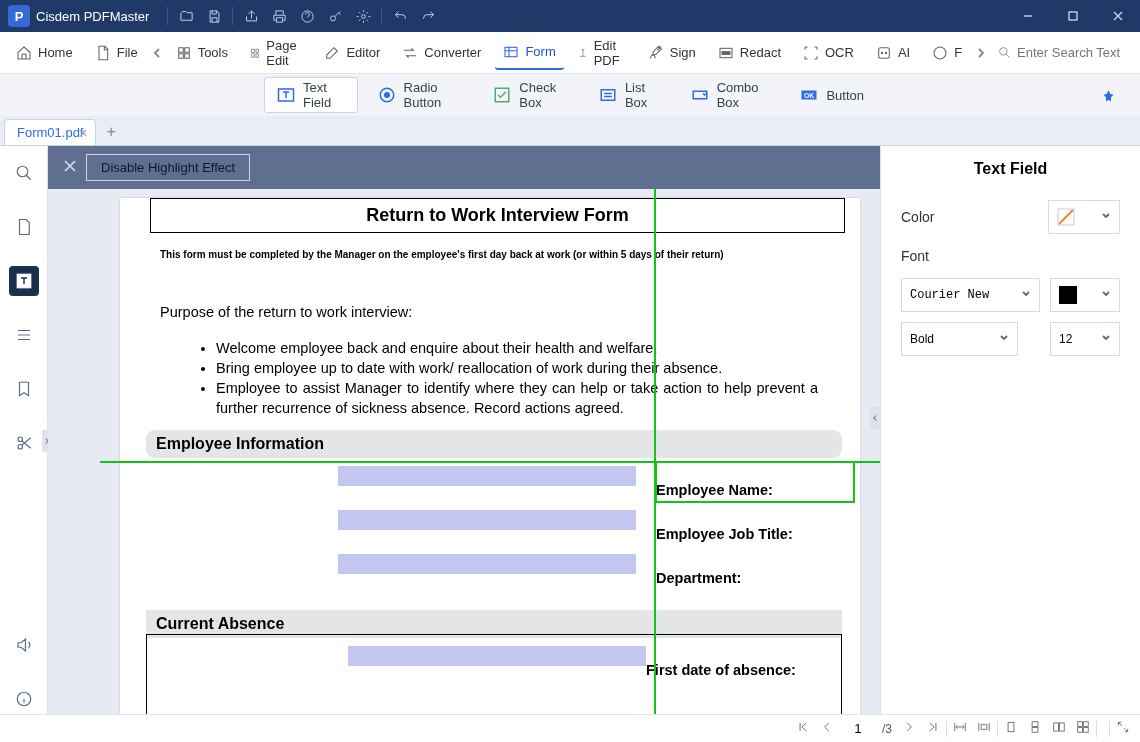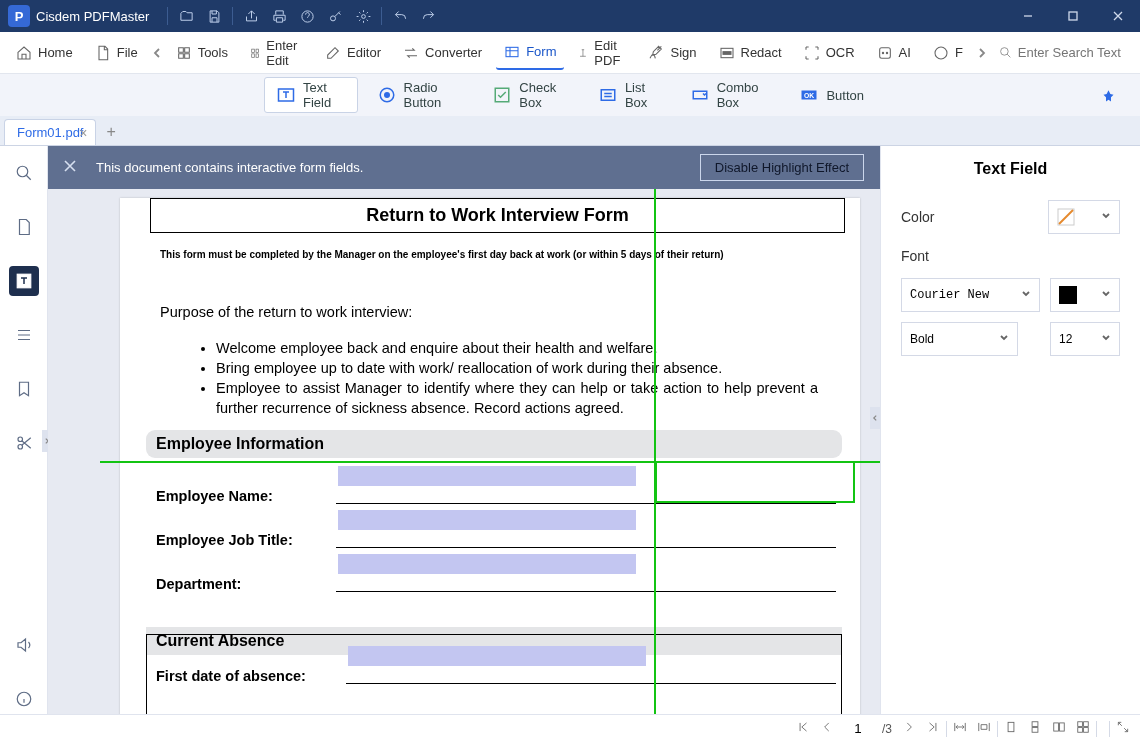--- a/index.html
+++ b/index.html
@@ -55,22 +55,22 @@
 .banner .bmsg { flex:1; margin-left: 10px;}
 .banner .bbtn { border:1px solid #cbd6eb; padding:5px 14px; font-size:13px; cursor:pointer; background:transparent; color:#0f172a;}
 .page { position:absolute; left:72px; top:52px; width:740px; background:#fff; height:630px; box-shadow: 0 0 2px rgba(0,0,0,0.2);}
 .page .ptitle { position:absolute; left:30px; top:0px; width:695px; border:1px solid #000; padding:6px; text-align:center; font-weight:bold; font-size:18px;}
 .page .pintro { position:absolute; left:40px; top:50px; width:665px; font-size:10px; font-weight:bold; line-height:1.35;}
 .page .ppurpose { position:absolute; left:40px; top:106px; width:665px; font-size:14.5px;}
 .page ul{ position:absolute; left:58px; top:140px; width:640px; font-size:14.5px; line-height:1.38; list-style: disc; padding-left: 12px;}
 .page ul li{ text-align:justify; margin-left:26px;}
 .page .sec { position:absolute; left:26px; background:#e4e5e7; font-weight:bold; font-size:16px; padding:5px 10px; width:696px;}
 .page .sec1{ top:232px;border-radius:9px;}
-.page .sec2{ top:429px;}
-.page .row{ position:absolute; left:36px; width:680px; font-weight:bold; font-size:14.5px; display:flex; align-items:flex-end;}
+.page .sec2{ top:412px;}
+.page .row{ position:absolute; left:36px; width:680px; font-weight:bold; font-size:14.5px; display:flex; align-items:flex-end;flex-direction:column;}
 .page .row .lbl{ width:180px;}
 .page .row .uline{ flex:1; border-bottom:1px solid #000; height:22px; position:relative;}
 .page .ff { position:absolute; height:20px; background:#c3c6f1; }
 .page .rbox{ position:absolute; left:26px; top:436px; width:696px; height:280px; border:1px solid #000;}
 
 .gline { position:absolute; background:#13c413; }
 .gline.h1{ left:-20px; top:263px; width:820px; height:2px;}
 .gline.v1{ left:534px; top:-9px; width:2px; height:620px;}
 .gline.box{ left:535px; top:263px; width:200px; height:42px; border:2px solid #13c413; background:transparent;}
 
@@ -194,21 +194,21 @@
       </svg>
       <span>Tools</span>
     </div>
   <div class="mtitem">
       <svg viewBox="0 0 24 24">
         <rect x="4" y="3" width="6" height="8"></rect>
         <rect x="14" y="3" width="6" height="8"></rect>
         <rect x="4" y="14" width="6" height="8"></rect>
         <rect x="14" y="14" width="6" height="8"></rect>
       </svg>
-      <span>Enter Edit</span>
+      <span>Page Edit</span>
     </div>
   <div class="mtitem">
       <svg viewBox="0 0 24 24">
         <path d="M4 20h5L20 9l-5-5L4 15z"></path>
       </svg>
       <span>Editor</span>
     </div>
   <div class="mtitem">
       <svg viewBox="0 0 24 24">
         <path d="M3 8h14l-3-3 M21 16H7l3 3"></path>
@@ -398,21 +398,20 @@
       <svg viewBox="0 0 10 10">
         <path d="M3 1l4 4-4 4"></path>
       </svg>
     </div>
 
   <div class="doc">
     <div class="banner">
       <span class="bx"><svg viewBox="0 0 12 12">
             <path d="M1 1l10 10M11 1L1 11"></path>
           </svg></span>
-      <span class="bmsg">This document contains interactive form fields.</span>
       <button class="bbtn">Disable Highlight Effect</button>
     </div>
 
     <div class="page">
       <div class="ptitle">Return to Work Interview Form</div>
       <div class="pintro">This form must be completed by the Manager on the employee's first day back at work (or within 5 days of their return)</div>
       <div class="ppurpose">Purpose of the return to work interview:</div>
       <ul>
         <li>Welcome employee back and enquire about their health and welfare.</li>
         <li>Bring employee up to date with work/ reallocation of work during their absence.</li>

